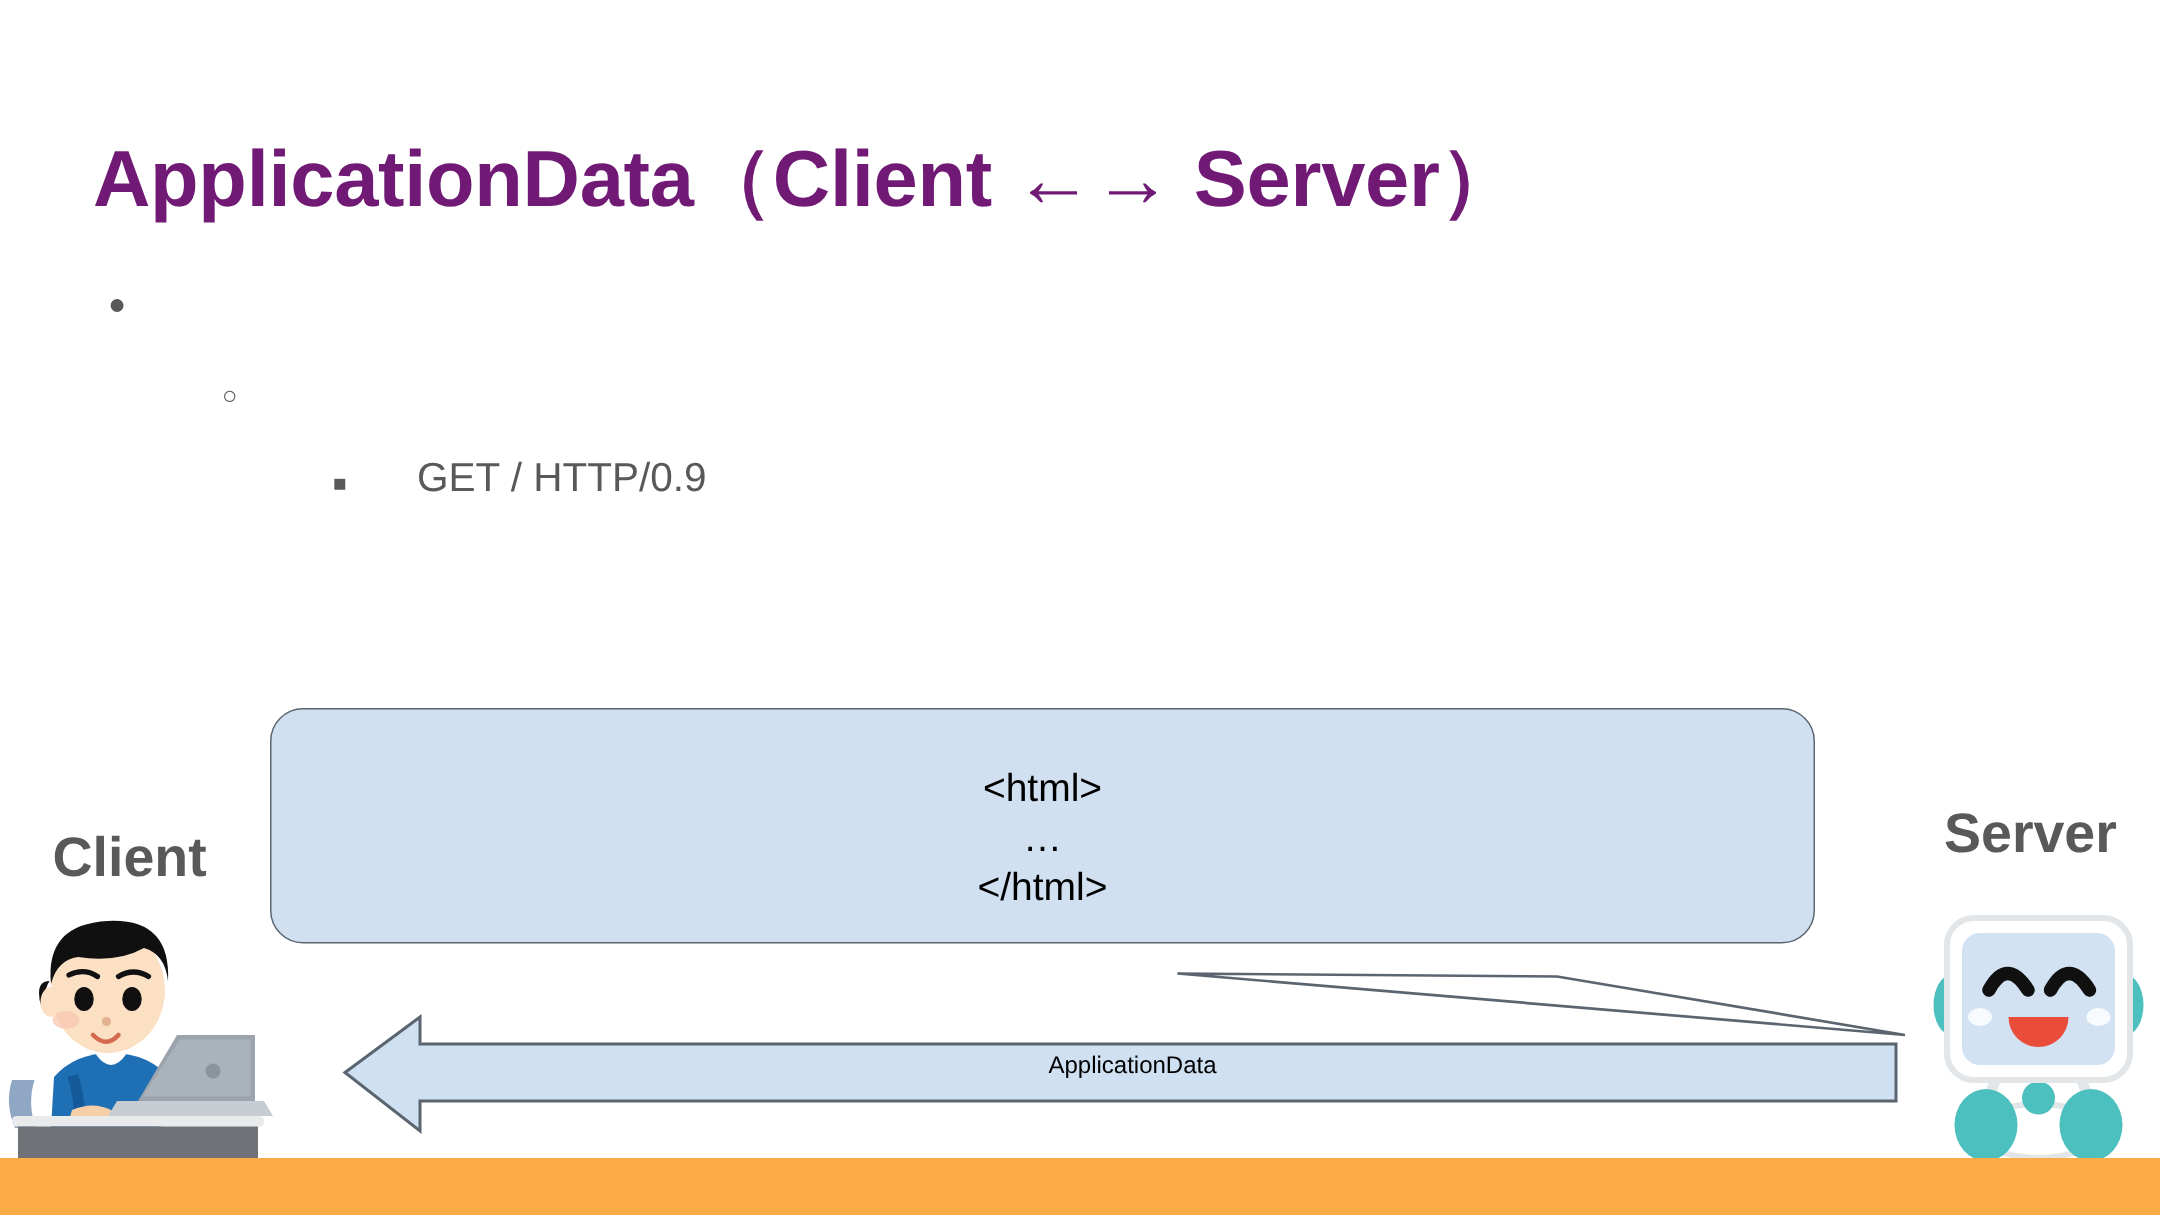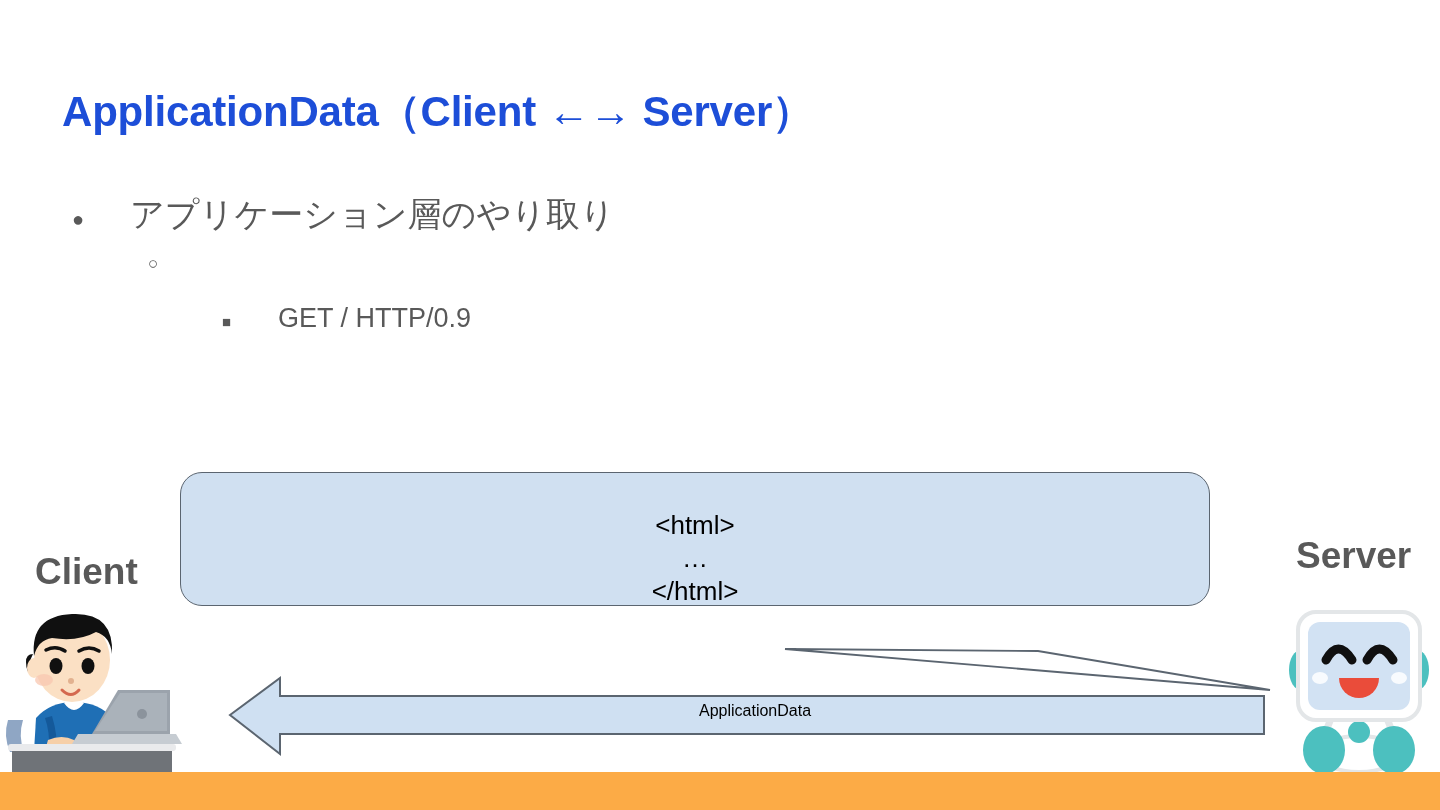--- a/index.html
+++ b/index.html
@@ -17,23 +17,23 @@
     height: 810px;
     background: #ffffff;
     overflow: hidden;
   }
 
   
   #slide-title {
     position: absolute;
     left: 62px;
     top: 84px;
-    font-size: 42px;
+    font-size: 53px;
     font-weight: bold;
-    color: #1d4ed8;
+    color: #701a75;
     letter-spacing: -0.2px;
     white-space: nowrap;
   }
 
   
   .bullet-row {
     position: absolute;
     display: flex;
     align-items: baseline;
     color: #595959;
@@ -65,21 +65,21 @@
   }
   #label-client { left: 35px; top: 551px; }
   #label-server { left: 1296px; top: 535px; }
 
   
   #speech-bubble {
     position: absolute;
     left: 180px;
     top: 472px;
     width: 1030px;
-    height: 134px;
+    height: 157px;
     background: #d0e0f1;
     border: 1.6px solid #5b6570;
     border-radius: 22px;
     box-sizing: border-box;
     padding-left: 16px;
   }
   #bubble-text {
     position: absolute;
     left: 0;
     right: 0;
@@ -147,21 +147,20 @@
 </style>
 </head>
 <body>
 
 <div id="slide">
 
   <div id="slide-title">ApplicationData（Client ←→ Server）</div>
 
   <div class="bullet-row" id="bullet-l1">
     <span class="bullet-mark">●</span>
-    <span class="bullet-text">アプリケーション層のやり取り</span>
   </div>
 
   <div class="bullet-row" id="bullet-l2">
     <span class="bullet-mark">○</span>
   </div>
 
   <div class="bullet-row" id="bullet-l3">
     <span class="bullet-mark">■</span>
     <span class="bullet-text">GET / HTTP/0.9</span>
   </div>

